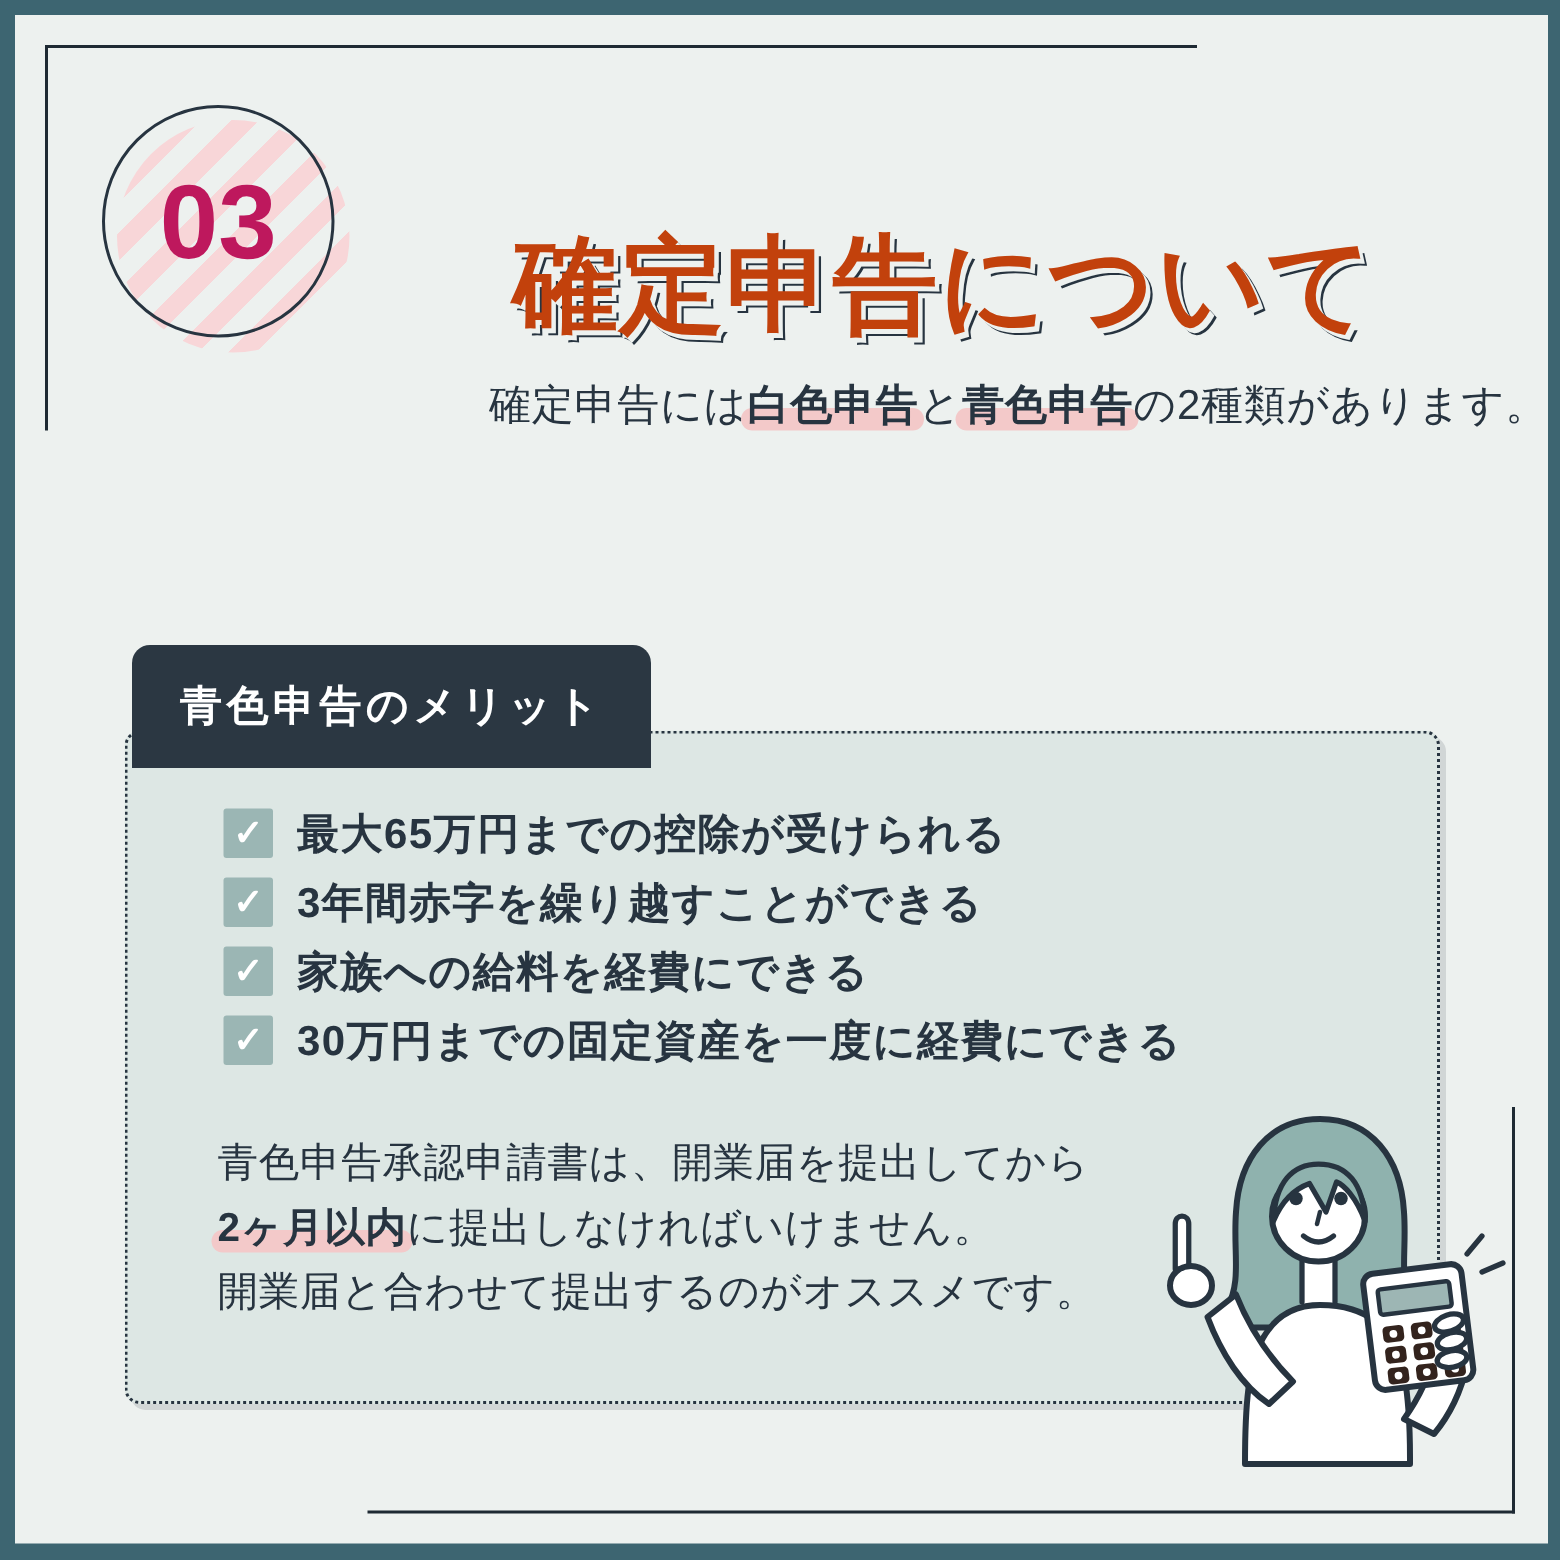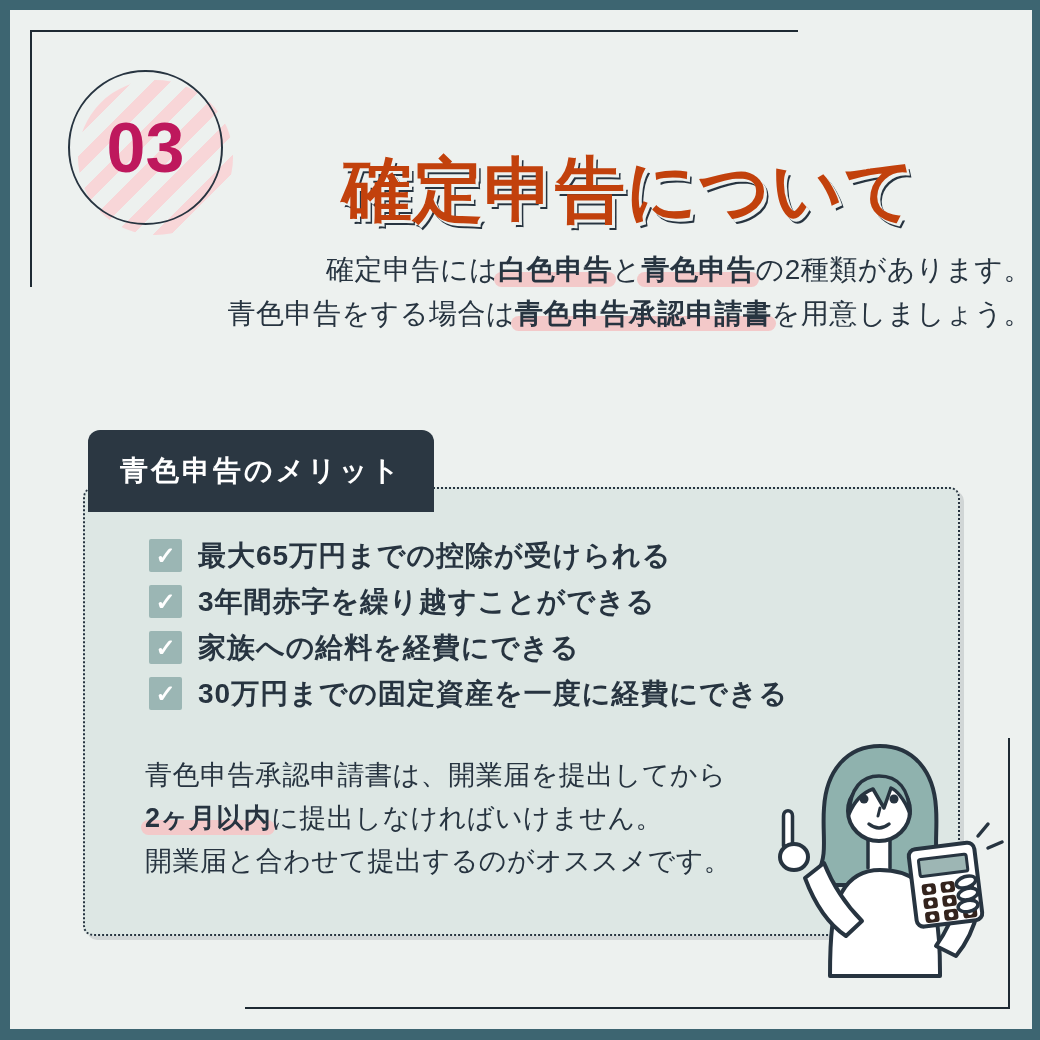--- a/index.html
+++ b/index.html
@@ -94,21 +94,20 @@
 
   <div class="num-wrap">
     <div class="num-stripes"></div>
     <div class="num-ring">03</div>
   </div>
 
   <h1 class="main-title">確定申告について</h1>
 
   <div class="intro">
     <div><span class="seg">確定申告には</span><span class="seg seg-hl">白色申告</span><span class="seg">と</span><span class="seg seg-hl">青色申告</span><span class="seg">の2種類があります。</span></div>
-    <div><span class="seg">青色申告をする場合は</span><span class="seg seg-hl">青色申告承認申請書</span><span class="seg">を用意しましょう。</span></div>
   </div>
 
   <div class="merit-badge">青色申告のメリット</div>
 
   <div class="merit-box">
     <div class="checklist">
       <div class="check-row">
         <span class="checkbox">✓</span>
         <span class="check-label">最大65万円までの控除が受けられる</span>
       </div>

